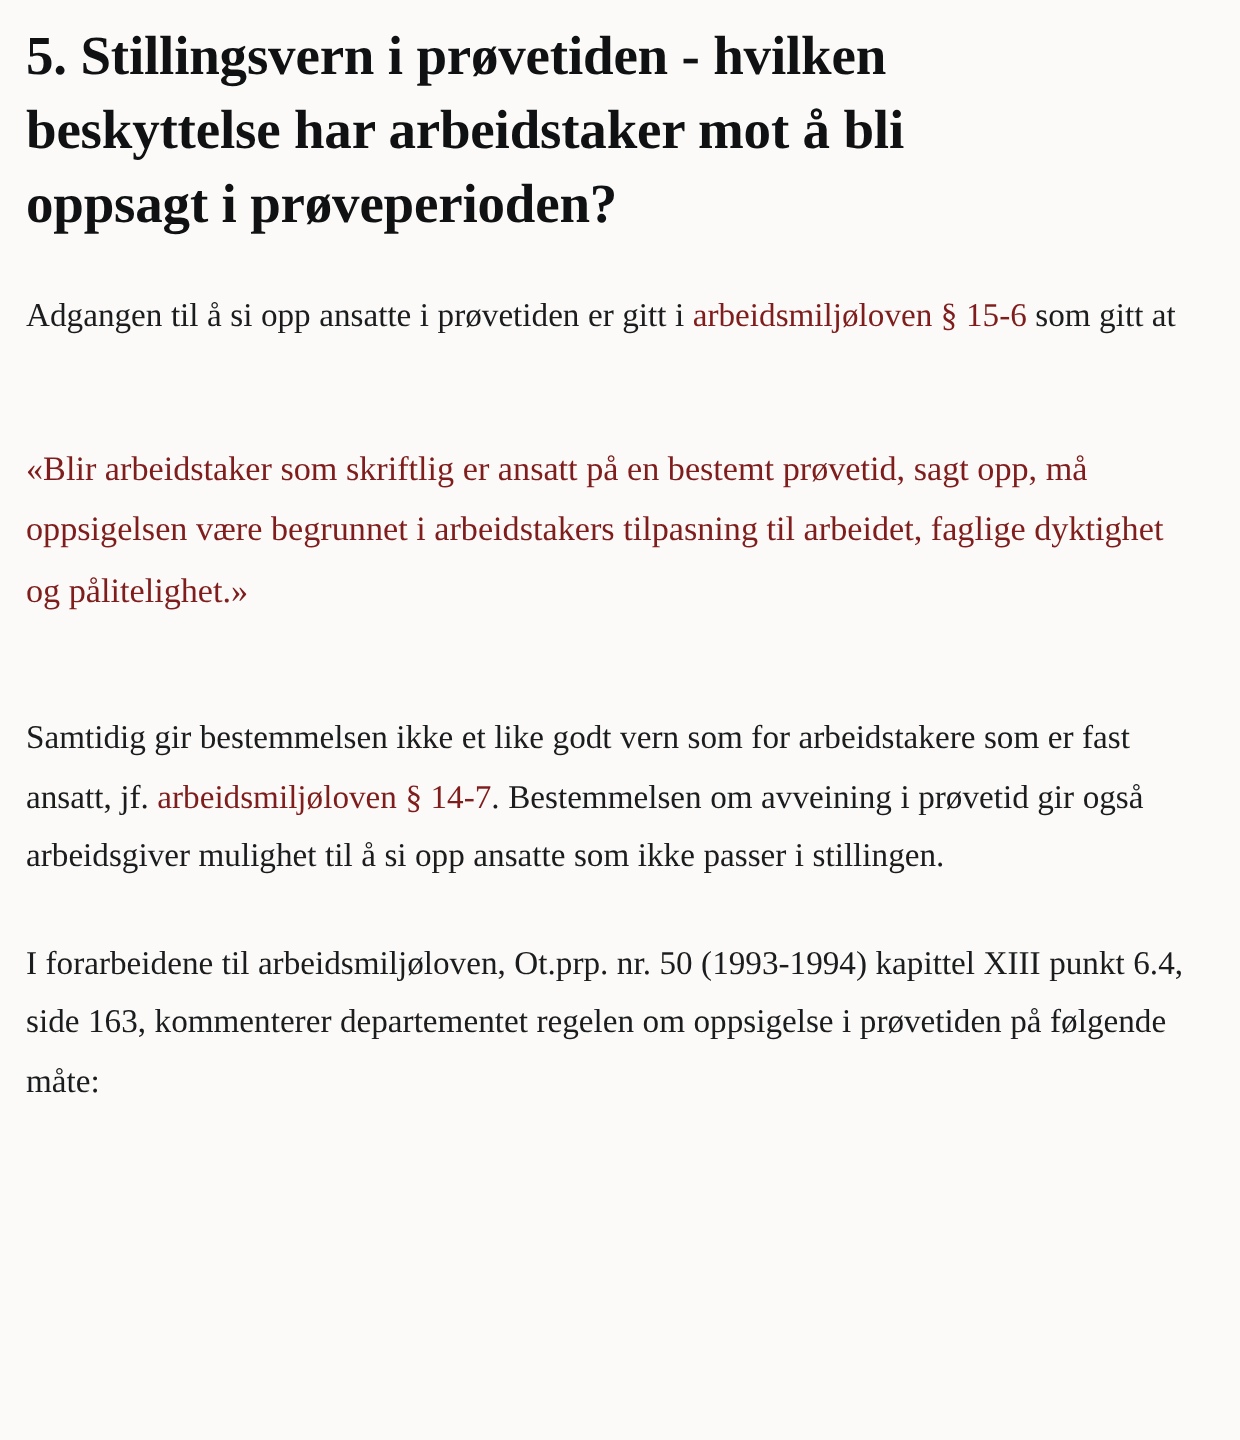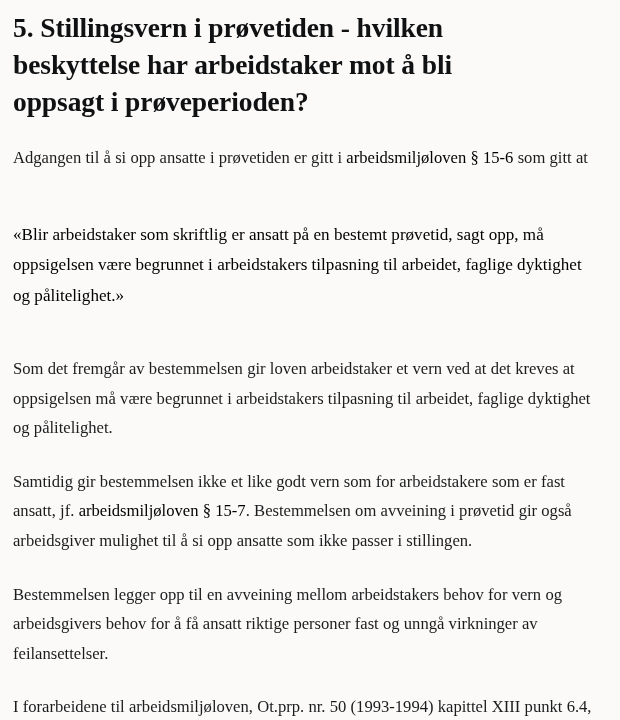--- a/index.html
+++ b/index.html
@@ -42,54 +42,52 @@
     max-width: 589px;
     white-space: pre-wrap;
     word-spacing: 0.1px;
   }
   .para:last-child {
     margin-bottom: 0;
   }
   .quote-para {
     font-size: 17.1px;
     line-height: 1.78;
-    color: #000000;
+    color: #7f1d1d;
     margin: 0 0 22px 0;
     max-width: 589px;
     white-space: pre-wrap;
   }
   .spacer-before-quote {
     height: 24px;
   }
   .spacer-after-quote {
     height: 21px;
   }
   a.inline-link,
   .inline-link {
-    color: #000000;
+    color: #7f1d1d;
     text-decoration: none;
     cursor: pointer;
   }
 </style>
 </head>
 <body>
 
 <article id="article">
 
   <h1 class="doc-heading">5. Stillingsvern i prøvetiden - hvilken beskyttelse har arbeidstaker mot å bli oppsagt i prøveperioden?</h1>
 
   <p class="para"><span>Adgangen til å si opp ansatte i prøvetiden er gitt i </span><a class="inline-link" href="#">arbeidsmiljøloven § 15-6</a><span> som gitt at</span></p>
 
   <div class="spacer-before-quote"></div>
 
   <p class="quote-para">«Blir arbeidstaker som skriftlig er ansatt på en bestemt prøvetid, sagt opp, må  oppsigelsen være begrunnet i arbeidstakers tilpasning til arbeidet, faglige dyktighet  og pålitelighet.»</p>
 
   <div class="spacer-after-quote"></div>
 
-  <p class="para">Som det fremgår av bestemmelsen gir loven arbeidstaker et vern ved at det kreves at oppsigelsen må være begrunnet i arbeidstakers tilpasning til arbeidet, faglige dyktighet og pålitelighet.</p>
 
-  <p class="para"><span>Samtidig gir bestemmelsen ikke et like godt vern som for arbeidstakere som er fast ansatt, jf. </span><a class="inline-link" href="#">arbeidsmiljøloven § 15-7</a><span>. Bestemmelsen om avveining i prøvetid gir også arbeidsgiver mulighet til å si opp ansatte som ikke passer i stillingen.</span></p>
+  <p class="para"><span>Samtidig gir bestemmelsen ikke et like godt vern som for arbeidstakere som er fast ansatt, jf. </span><a class="inline-link" href="#">arbeidsmiljøloven § 14-7</a><span>. Bestemmelsen om avveining i prøvetid gir også arbeidsgiver mulighet til å si opp ansatte som ikke passer i stillingen.</span></p>
 
-  <p class="para">Bestemmelsen legger opp til en avveining mellom arbeidstakers behov for vern og   arbeidsgivers behov for å få ansatt riktige personer fast og unngå virkninger av   feilansettelser.</p>
 
   <p class="para">I forarbeidene til arbeidsmiljøloven, Ot.prp. nr. 50 (1993-1994) kapittel XIII punkt 6.4,  side 163, kommenterer departementet regelen om oppsigelse i prøvetiden på følgende  måte:</p>
 
 </article>
 
 </body></html>

